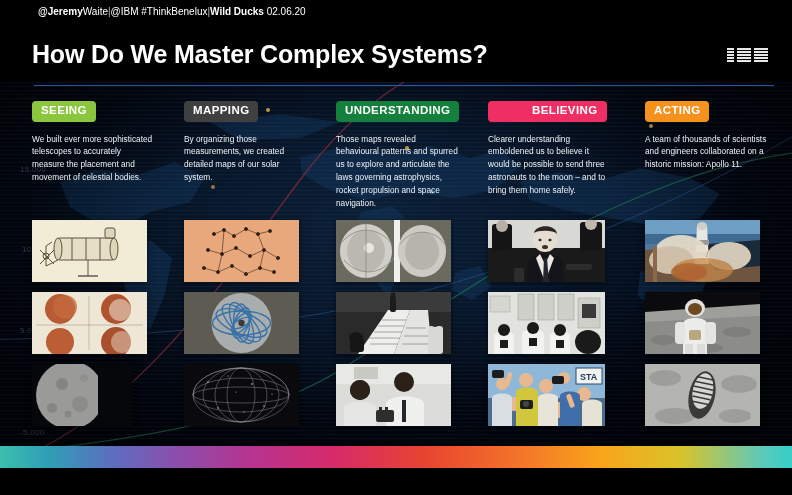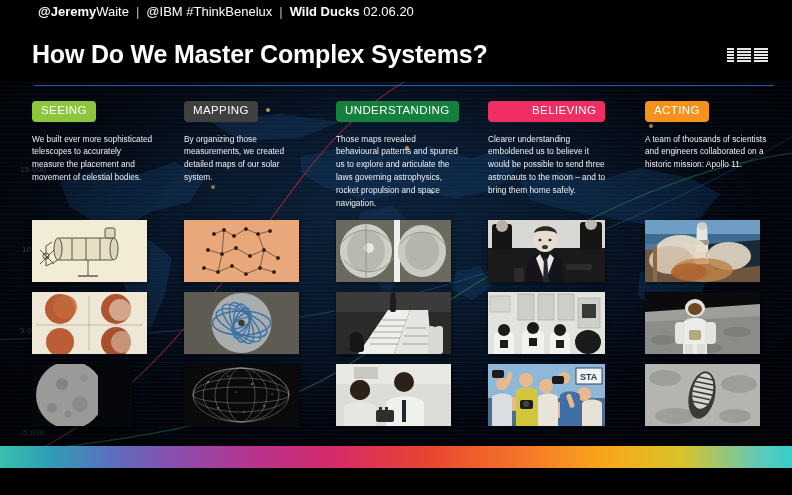--- a/index.html
+++ b/index.html
@@ -98,21 +98,21 @@
   .cols {
     position: absolute; left: 0; top: 100px; width: 792px; height: 340px;
   }
   .col { position: absolute; top: 0; width: 152px; }
   .badge {
     display: inline-block;
     padding: 4px 9px 5px 9px;
     border-radius: 4px;
     color: #ffffff;
     font-size: 11.5px;
-    font-weight: normal;
+    font-weight: bold;
     letter-spacing: .4px;
     line-height: 1;
   }
   .blurb {
     margin-top: 11px;
     color: #eef2f7;
     font-size: 8.3px;
     line-height: 1.55;
     width: 122px;
   }
@@ -130,22 +130,22 @@
   
   .footer-bar {
     position: absolute; left: 0; bottom: 27px; width: 792px; height: 22px;
     background: linear-gradient(to right,
       #3bbfae 0%, #2f9fb6 6%, #5b6fc0 14%, #8a4fae 22%,
       #b8338e 32%, #d62a6a 42%, #e8452f 54%, #f4762a 66%,
       #f9a51a 76%, #d9c32a 86%, #5fc9b9 96%, #35cfc9 100%);
   }
   .footer-text {
     position: absolute; left: 38px; top: 0; height: 22px;
-    display: flex; align-items: center; gap: 7px;
-    color: #ffffff; font-size: 13px; white-space: nowrap;
+    display: flex; align-items: center; 
+    color: #ffffff; font-size: 10px; white-space: nowrap;
   }
   .footer-text b { font-weight: bold; }
   .sep { opacity: .7; }
 </style>
 </head>
 <body>
 
 <div id="slide">
 
   <div class="bg-base"></div>

